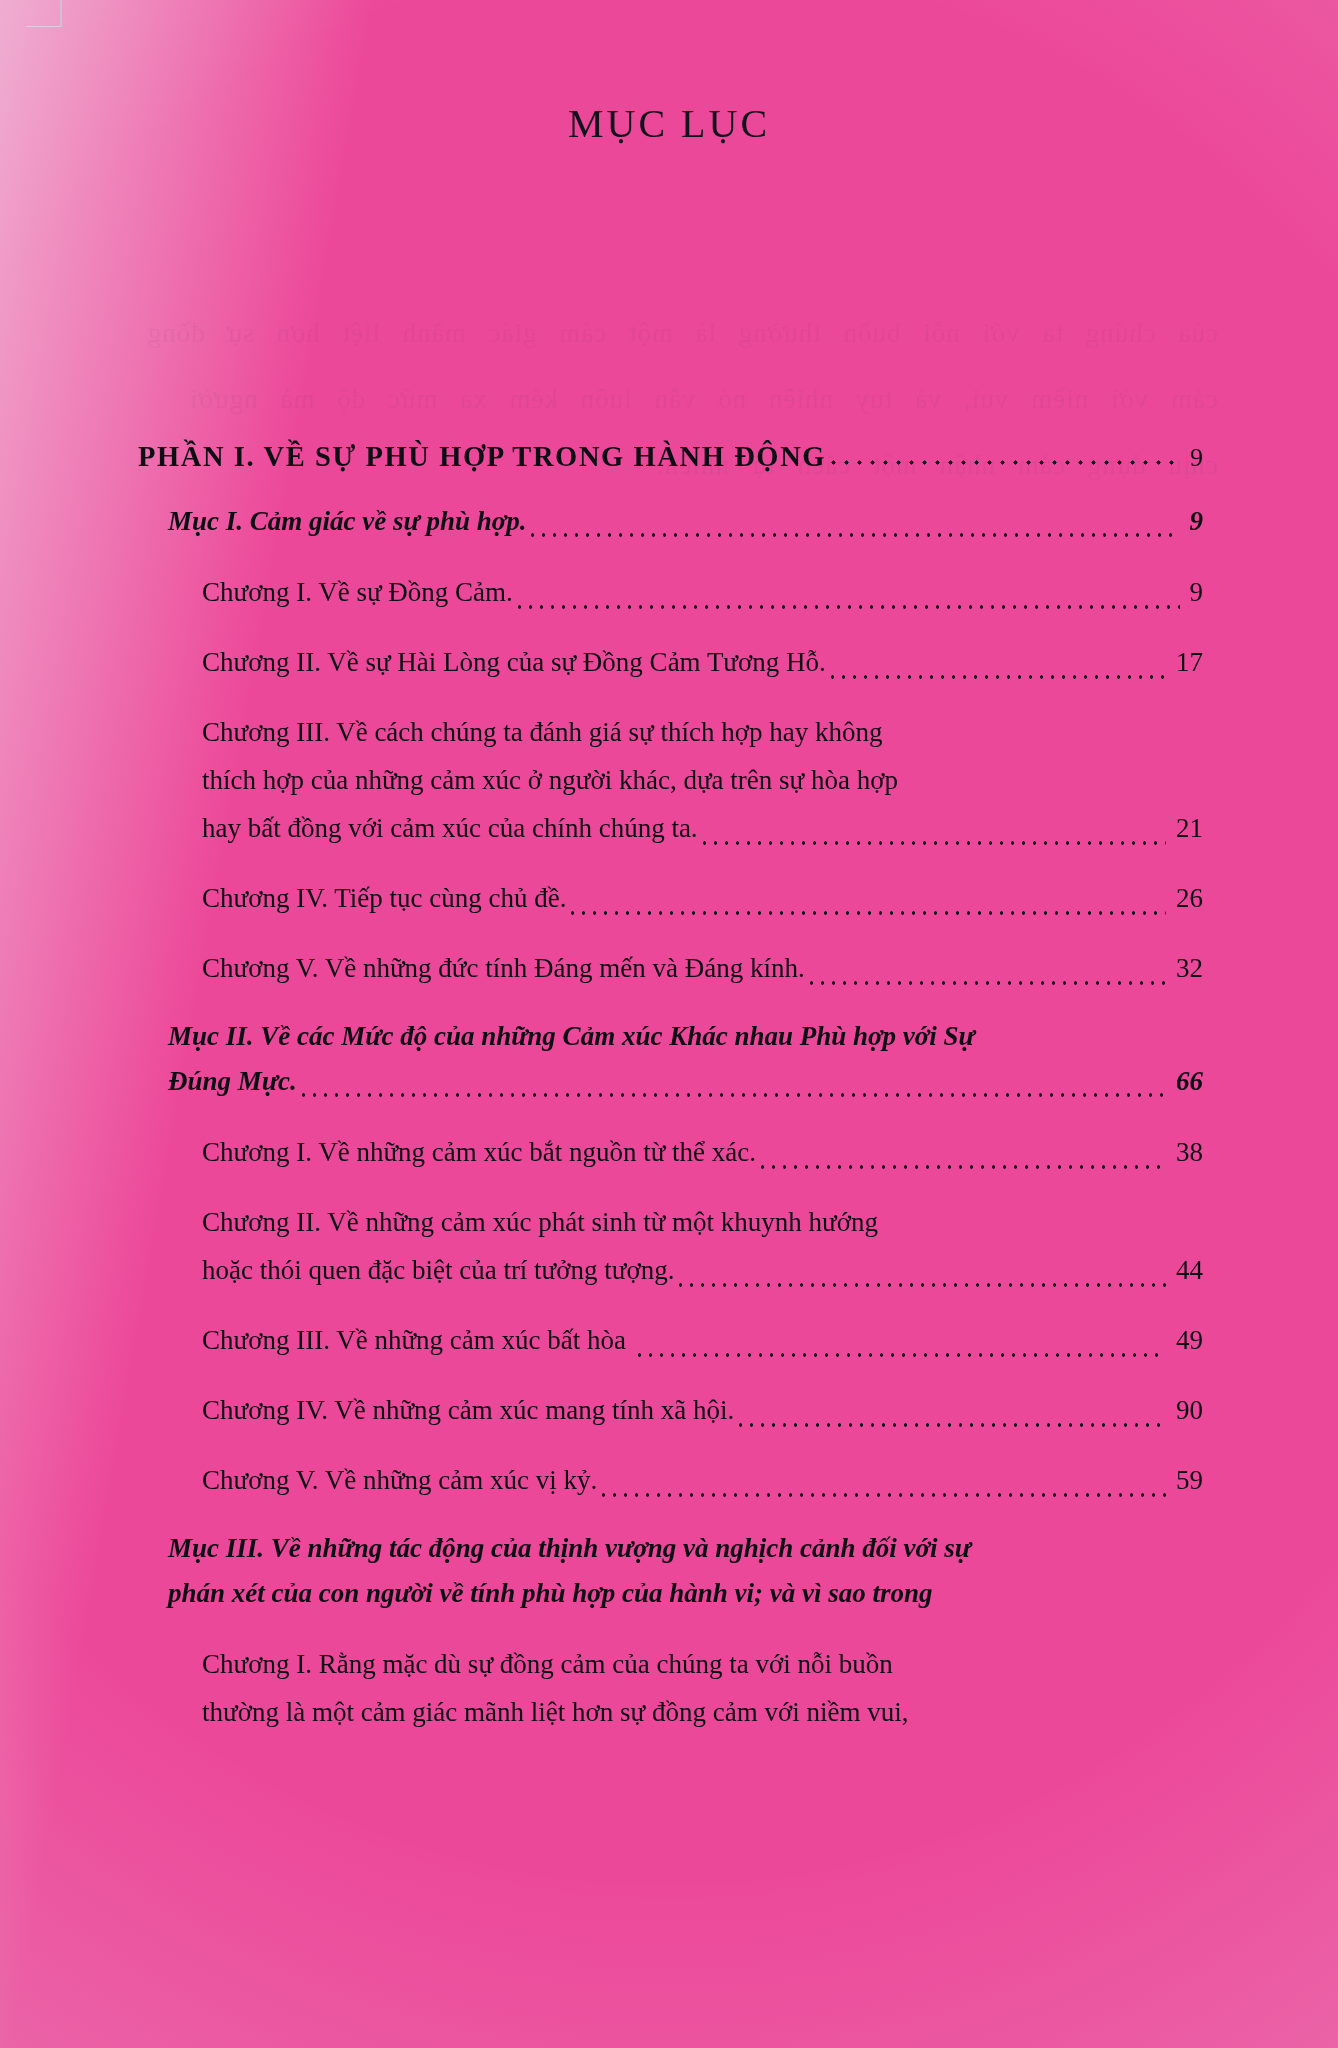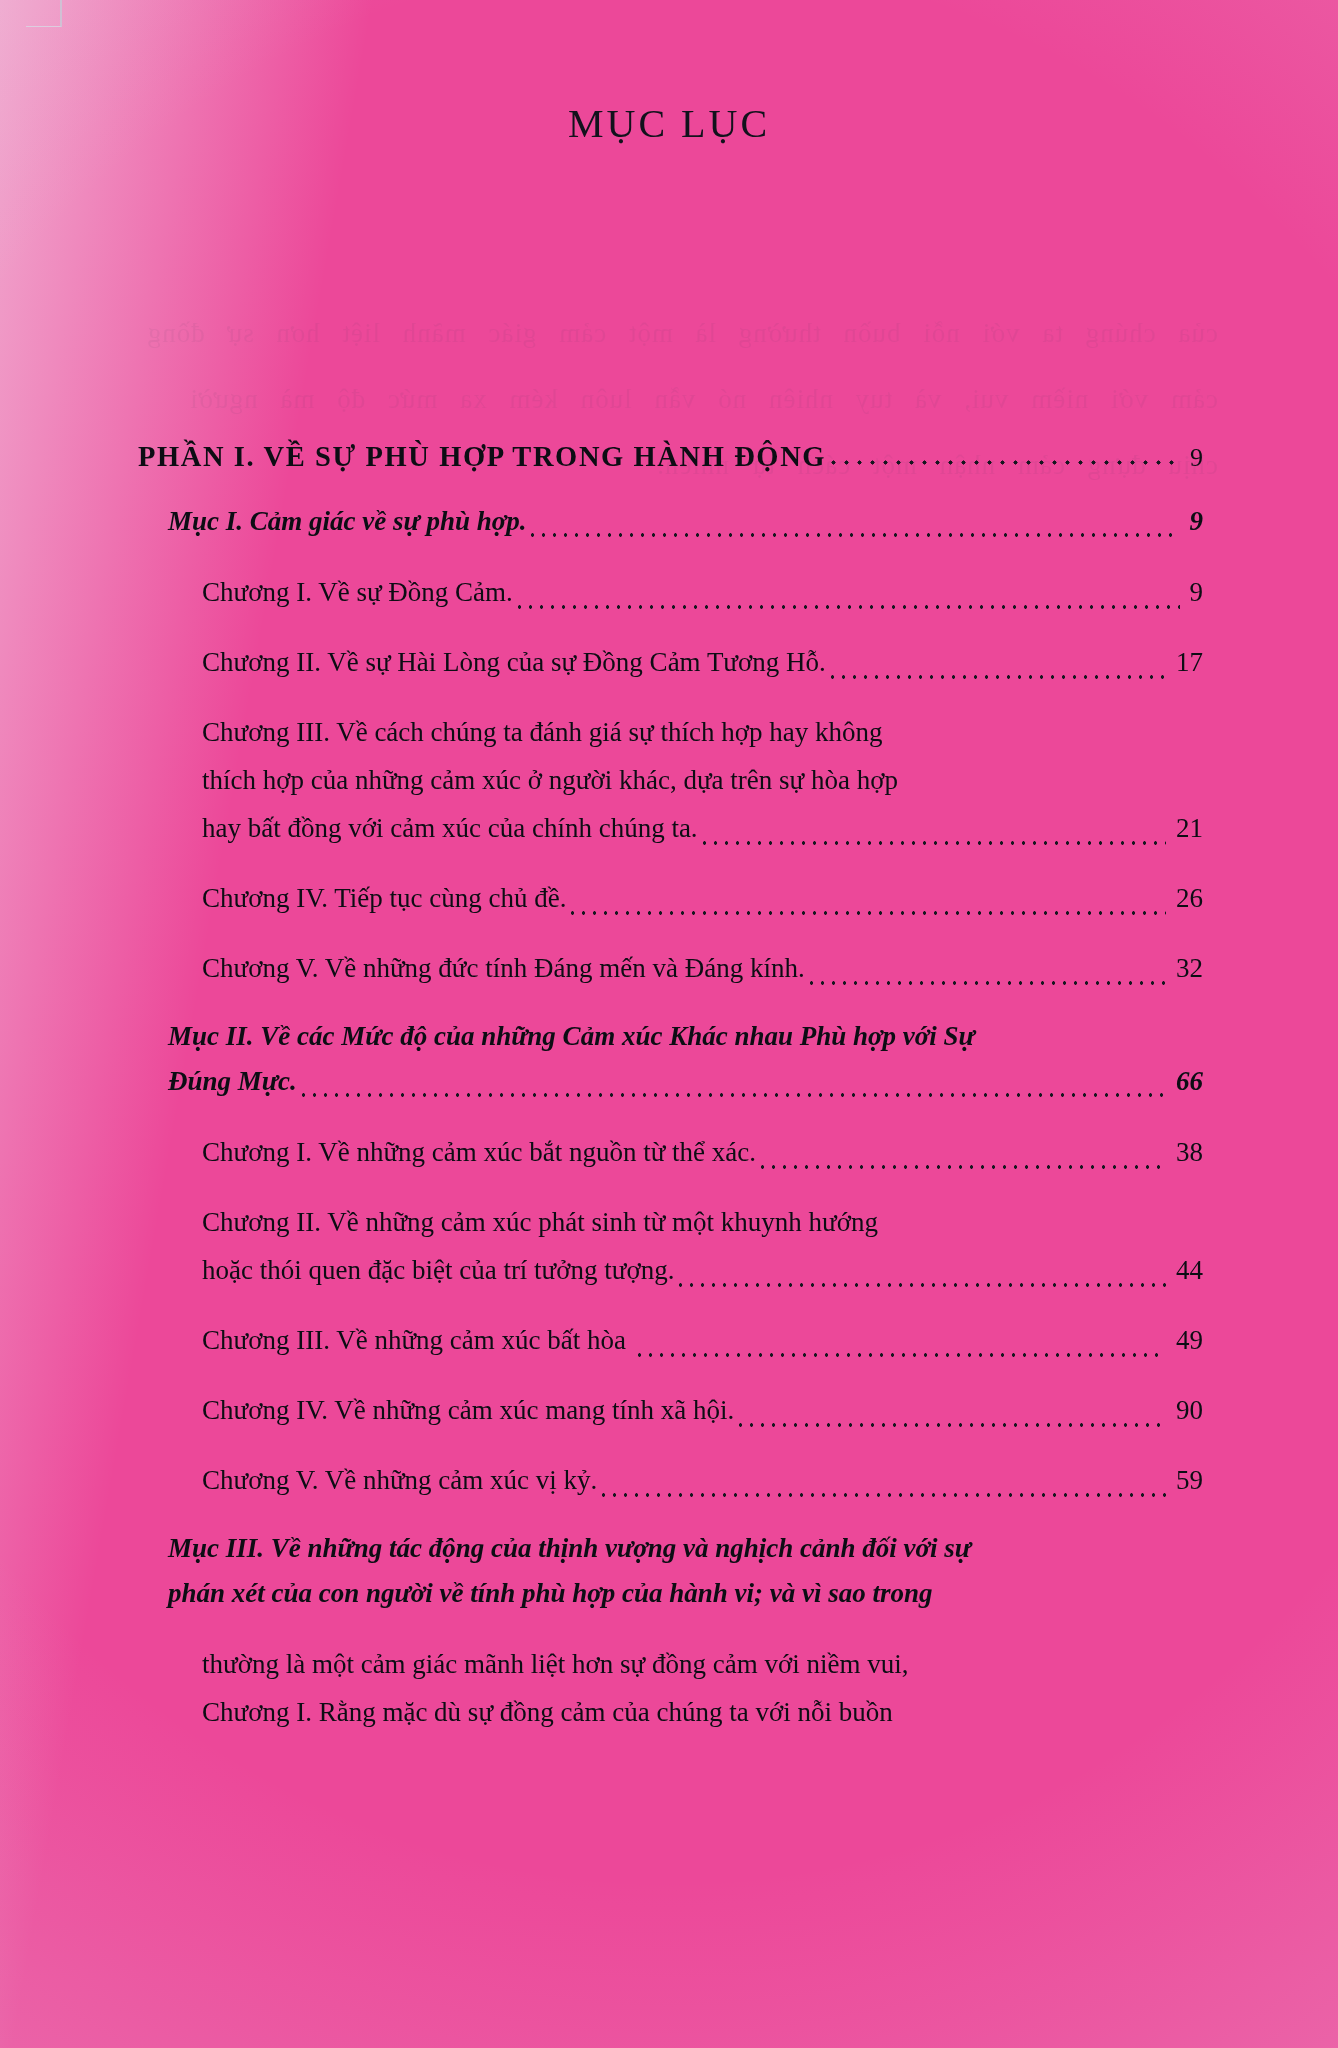--- a/index.html
+++ b/index.html
@@ -265,22 +265,22 @@
           <span class="etext">Mục III. Về những tác động của thịnh vượng và nghịch cảnh đối với sự</span>
           <span style="flex: 1 1 auto;"></span>
         </div>
         <div class="line">
           <span class="etext">phán xét của con người về tính phù hợp của hành vi; và vì sao trong</span>
           <span style="flex: 1 1 auto;"></span>
         </div>
       </div>
       <div class="entry lvl-chapter">
         <div class="line">
+          <span class="etext">Chương I. Rằng mặc dù sự đồng cảm của chúng ta với nỗi buồn</span>
+          <span style="flex: 1 1 auto;"></span>
+        </div>
+        <div class="line">
           <span class="etext">thường là một cảm giác mãnh liệt hơn sự đồng cảm với niềm vui,</span>
         </div>
-        <div class="line">
-          <span class="etext">Chương I. Rằng mặc dù sự đồng cảm của chúng ta với nỗi buồn</span>
-          <span style="flex: 1 1 auto;"></span>
-        </div>
       </div>
     </div>
 
 </div>
 
 </body></html>

